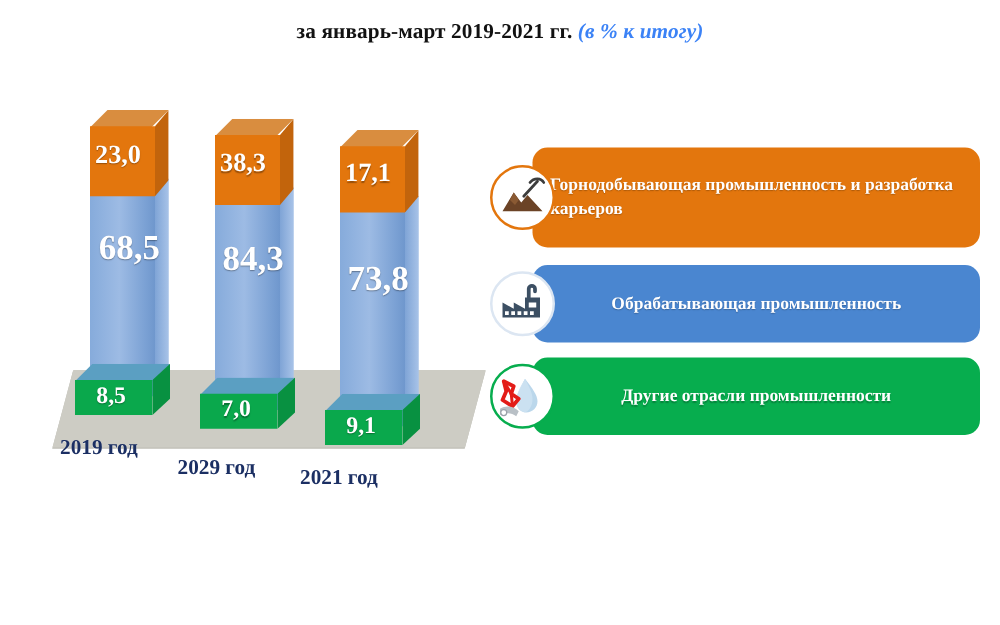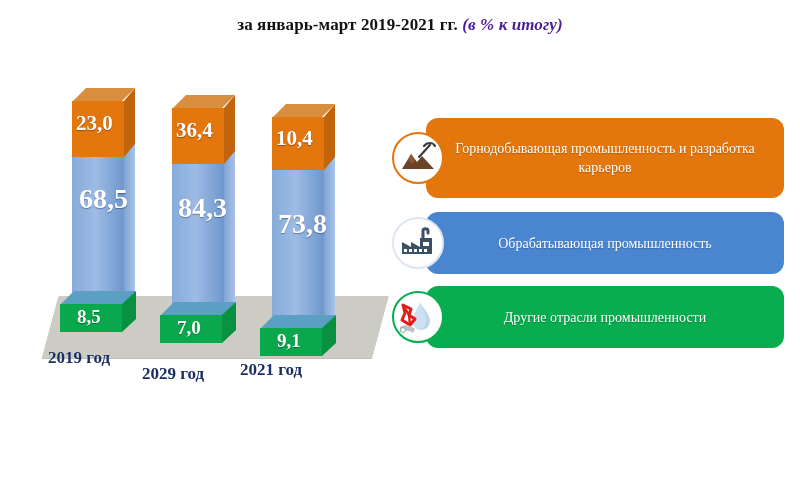--- a/index.html
+++ b/index.html
@@ -15,21 +15,21 @@
   
   .title-block{
     position:absolute;left:0;top:12px;width:800px;
     text-align:center;
   }
   .title-line{
     font-size:17px;font-weight:bold;color:#111111;
     line-height:26px;letter-spacing:0.1px;
   }
   .title-sub{
-    color:#4c1d95;font-style:italic;font-weight:bold;
+    color:#3b82f6;font-style:italic;font-weight:bold;
   }
 
   
   .plate{
     position:absolute;
     left:42px;top:296px;
     width:330px;height:62px;
     background:#cdccc4;
     transform:skewX(-15deg);
     transform-origin:left bottom;
@@ -80,22 +80,21 @@
     background:#ffffff;
     box-sizing:border-box;
     display:flex;align-items:center;justify-content:center;
     z-index:3;
     overflow:hidden;
   }
   .legend-pill{
     position:absolute;left:34px;
     border-radius:12px;
     display:flex;align-items:center;justify-content:center;
-    text-align:center;
-    color:#ffffff;font-weight:normal;font-size:14px;
+    color:#ffffff;font-weight:bold;font-size:14px;
     line-height:19px;
     padding:16px 14px;
     box-sizing:border-box;
     text-shadow:0 1px 1px rgba(0,0,0,.25);
   }
 </style>
 </head>
 <body>
 
 <div id="stage">
@@ -146,21 +145,21 @@
       <div class="val val-bl" style="left:178px;top:192px;">84,3</div>
     </div>
 
     <div class="seg">
       <div style="position:absolute;left:172px;top:95px;width:63px;height:14px;
           background:#d98d3f;
           clip-path:polygon(14px 0, 63px 0, 49px 14px, 0 14px);"></div>
       <div class="or-front" style="left:172px;top:108px;width:52px;height:56px;"></div>
       <div class="or-right" style="left:224px;top:95px;width:11px;height:69px;
           clip-path:polygon(0 13px,100% 0,100% 56px,0 69px);"></div>
-      <div class="val val-or" style="left:176px;top:118px;">36,4</div>
+      <div class="val val-or" style="left:176px;top:118px;">38,3</div>
     </div>
 
     <div class="seg">
       <div style="position:absolute;left:160px;top:302px;width:76px;height:14px;
           background:#5b9fc2;
           clip-path:polygon(14px 0, 76px 0, 62px 14px, 0 14px);"></div>
       <div class="gr-front" style="left:160px;top:315px;width:62px;height:28px;"></div>
       <div class="gr-right" style="left:222px;top:302px;width:14px;height:41px;
           clip-path:polygon(0 13px,100% 0,100% 28px,0 41px);"></div>
       <div class="val val-gr" style="left:177px;top:317px;">7,0</div>
@@ -176,34 +175,34 @@
       <div class="val val-bl" style="left:278px;top:208px;">73,8</div>
     </div>
 
     <div class="seg">
       <div style="position:absolute;left:272px;top:104px;width:63px;height:14px;
           background:#d98d3f;
           clip-path:polygon(14px 0, 63px 0, 49px 14px, 0 14px);"></div>
       <div class="or-front" style="left:272px;top:117px;width:52px;height:53px;"></div>
       <div class="or-right" style="left:324px;top:104px;width:11px;height:66px;
           clip-path:polygon(0 13px,100% 0,100% 53px,0 66px);"></div>
-      <div class="val val-or" style="left:276px;top:126px;">10,4</div>
+      <div class="val val-or" style="left:276px;top:126px;">17,1</div>
     </div>
 
     <div class="seg">
       <div style="position:absolute;left:260px;top:315px;width:76px;height:14px;
           background:#5b9fc2;
           clip-path:polygon(14px 0, 76px 0, 62px 14px, 0 14px);"></div>
       <div class="gr-front" style="left:260px;top:328px;width:62px;height:28px;"></div>
       <div class="gr-right" style="left:322px;top:315px;width:14px;height:41px;
           clip-path:polygon(0 13px,100% 0,100% 28px,0 41px);"></div>
       <div class="val val-gr" style="left:277px;top:330px;">9,1</div>
     </div>
 
-    <div class="xlabel" style="left:240px;top:360px;">2021 год</div>
+    <div class="xlabel" style="left:240px;top:372px;">2021 год</div>
   </div>
 
   <div class="legend">
 
     <div class="legend-row" style="top:0;">
       <div class="legend-pill" style="top:0;width:358px;height:80px;background:#e3760d;">Горнодобывающая промышленность и разработка карьеров</div>
       <div class="legend-icon" style="top:14px;border:2px solid #e3760d;">
         <svg width="44" height="44" viewBox="0 0 44 44">
           <path d="M6 33 L15 18 L21 26 L26 20 L38 33 Z" fill="#6b4326"></path>
           <path d="M15 18 L19 24 L16 28 L12 24 Z" fill="#8a5a33"></path>

